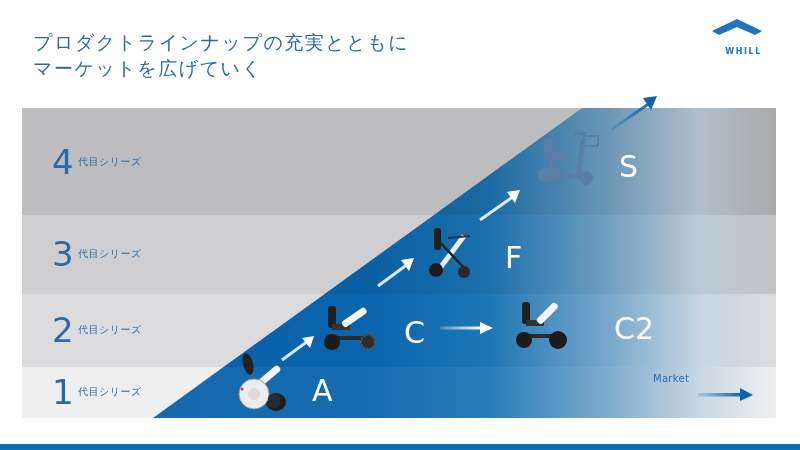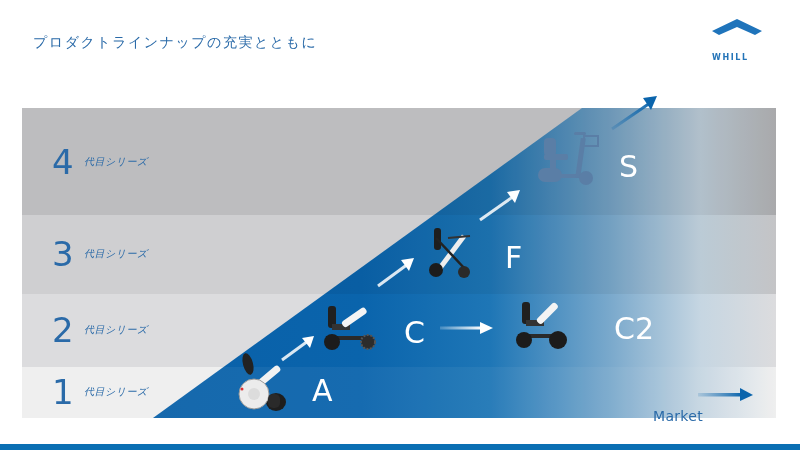--- a/index.html
+++ b/index.html
@@ -1,49 +1,50 @@
 <!DOCTYPE html>
 <html><head>
 <meta charset="utf-8">
 <style>
   * { margin:0; padding:0; box-sizing:border-box; }
   body { width:800px; height:450px; background:#ffffff; position:relative; overflow:hidden;
          font-family:"DejaVu Sans", sans-serif; }
-  .title { position:absolute; left:33px; top:29px; color:#2a6aa8; font-size:14px; line-height:26px;
+  .title { position:absolute; left:33px; top:29px; color:#2a6aa8; font-size:19px; line-height:26px;
            letter-spacing:1.5px; font-weight:normal; }
   .title div { white-space:nowrap; }
   .logo { position:absolute; left:712px; top:18px; width:50px; height:44px; }
-  .logo-text { position:absolute; left:0; top:29px; width:50px; text-align:left; font-size:8px;
-               font-weight:bold; color:#2474b8; letter-spacing:1.6px; font-family:"DejaVu Sans", sans-serif;margin-top:6px; }
+  .logo-text { position:absolute; left:0; top:29px; width:50px; text-align:right; font-size:8px;
+               font-weight:bold; color:#2474b8; letter-spacing:1.6px; font-family:"DejaVu Sans", sans-serif; }
   .chart { position:absolute; left:22px; top:108px; width:754px; height:310px; overflow:hidden; }
   .band { position:absolute; left:0; width:100%; }
   .band-4 { top:0; height:107px; background:#bdbdbf; }
   .band-3 { top:107px; height:79px; background:#cfcfd1; }
   .band-2 { top:186px; height:73px; background:#dcdcde; }
   .band-1 { top:259px; height:51px; background:#efefef; }
   .band-label { position:absolute; left:30px; display:flex; align-items:center; height:40px; }
   .band-num { color:#2a6aa8; font-size:34px; font-weight:normal; width:26px; line-height:40px;
               font-family:"DejaVu Sans", sans-serif; }
-  .band-text { color:#2a6aa8; font-size:10px; margin-left:6px; letter-spacing:0.5px;font-style:italic; }
+  .band-text { color:#2a6aa8; font-size:10px; letter-spacing:0.5px; }
   .wedge { position:absolute; left:0; top:0; width:754px; height:310px;
            clip-path: polygon(131px 310px, 560px 0px, 754px 0px, 754px 310px);
            background: linear-gradient(90deg, #0a5ea6 0%, #0a64ac 45%, #1e76b6 62%, #7aa9cc 78%, #c6d6e2 90%, rgba(230,233,236,0) 100%); }
   .wedge-band-tint { position:absolute; left:0; width:754px; }
   .product { position:absolute; }
   .product-label { position:absolute; color:#ffffff; font-size:30px; font-weight:normal;
                    font-family:"DejaVu Sans", sans-serif; line-height:30px; }
   .arrow { position:absolute; }
-  .market { position:absolute; left:653px; top:408px; color:#2a6aa8; font-size:14px; letter-spacing:0.3px; }
+  .market { position:absolute; left:653px; top:373px; color:#2a6aa8; font-size:10px; letter-spacing:0.3px; }
   .bottom-bar { position:absolute; left:0; top:444px; width:800px; height:6px; background:#0b6fb3; }
 </style>
 </head>
 <body>
 
 <div class="title">
   <div>プロダクトラインナップの充実とともに</div>
+  <div>マーケットを広げていく</div>
 </div>
 
 <div class="logo">
   <svg width="50" height="22" viewBox="0 0 50 22">
     <polygon points="0,13 25,1 50,13 43,17 25,9 7,17" fill="#1f74bb"></polygon>
   </svg>
   <div class="logo-text">WHILL</div>
 </div>
 
 <div class="chart">

